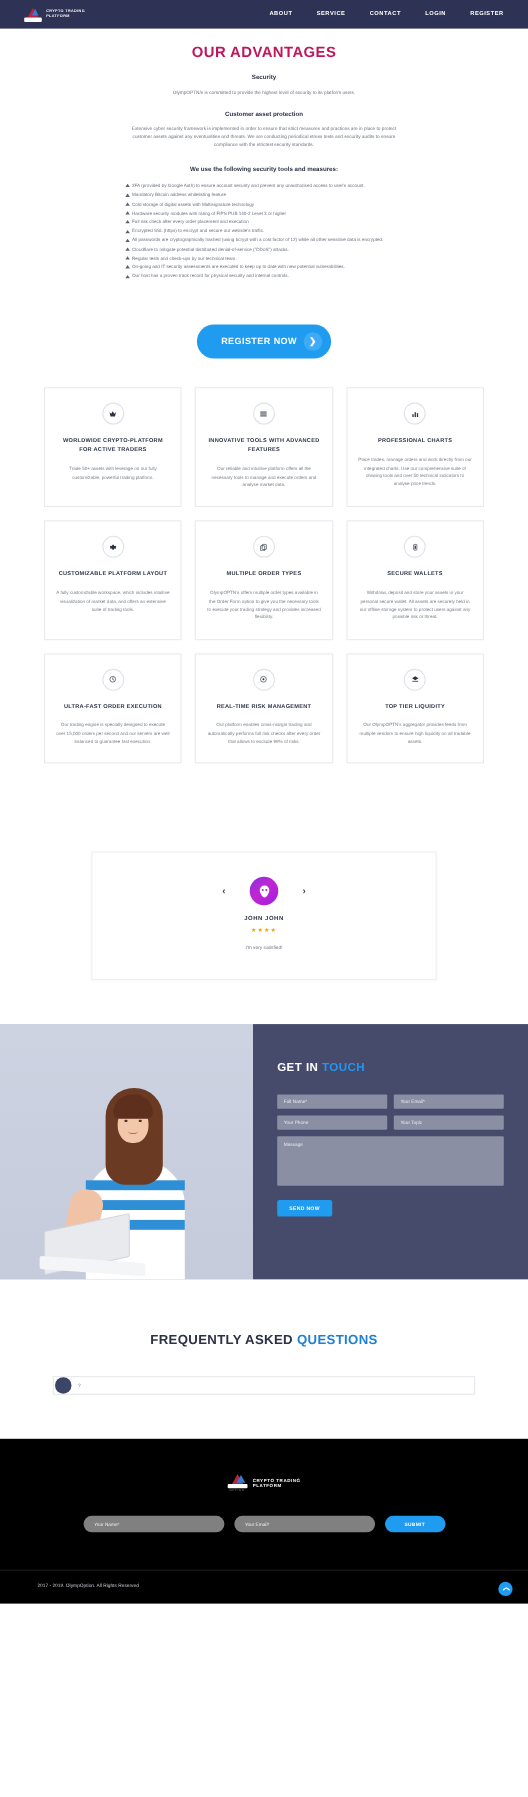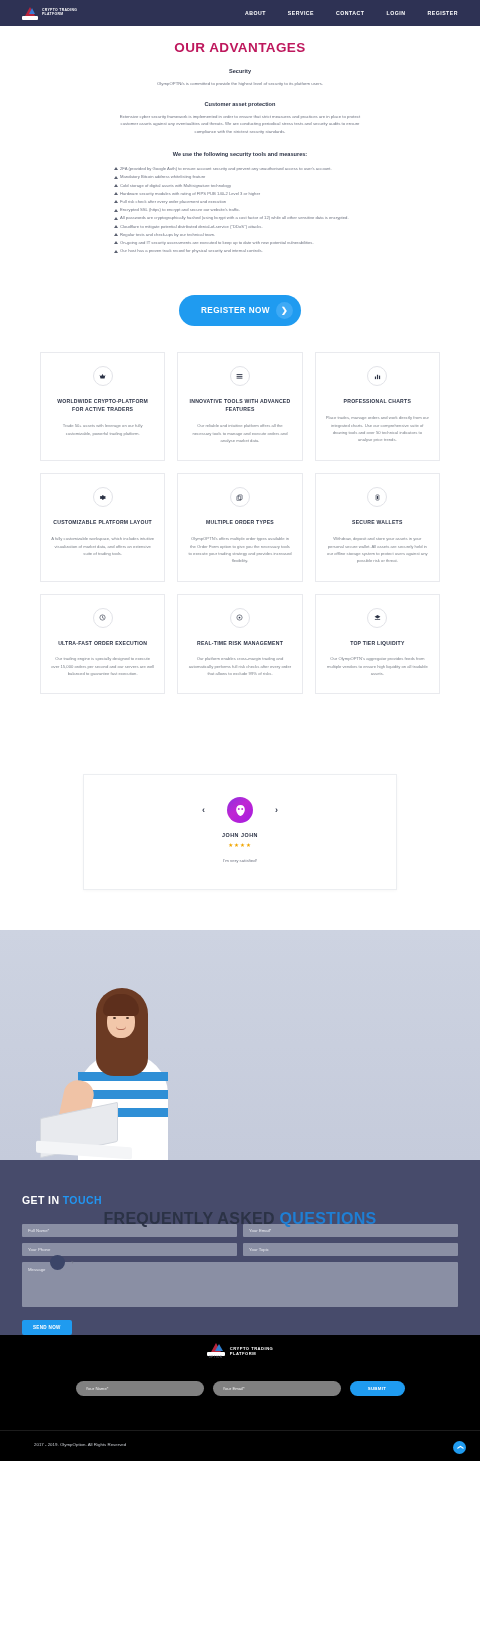--- a/index.html
+++ b/index.html
@@ -226,21 +226,20 @@
     color: #2b3245;
   }
   .stars { margin-top: 4px; font-size: 5.5px; color: #f0a500; letter-spacing: 1px; }
   .test-quote { font-size: 4.4px; color: #6d7280; margin-top: 10px; }
 
   
   .contact {
     display: flex;
     height: 232px;
     background: #ccd2e0;
-    flex-direction: column;
   }
   .contact-photo {
     flex: 0 0 230px;
     position: relative;
     overflow: hidden;
     background: linear-gradient(180deg,#cdd3e1 0%, #c5cbdb 100%);
   }
   .ph-hair {
     position: absolute; left: 96px; top: 58px;
     width: 52px; height: 88px;
@@ -353,21 +352,21 @@
     font-size: 4.6px;
     font-weight: bold;
     padding: 5px 11px;
     letter-spacing: .3px;
     cursor: pointer;
   }
 
   
   .faq { padding: 48px 0 40px; text-align: center; }
   .faq-title {
-    font-size: 16px;
+    font-size: 12px;
     font-weight: bold;
     letter-spacing: .3px;
     color: #2b3245;
     margin-bottom: 26px;
   }
   .faq-title .hl { color: #1f7fd4; }
   .faq-row {
     width: 384px;
     margin: 0 auto;
     border: 1px solid #e7e8ec;

